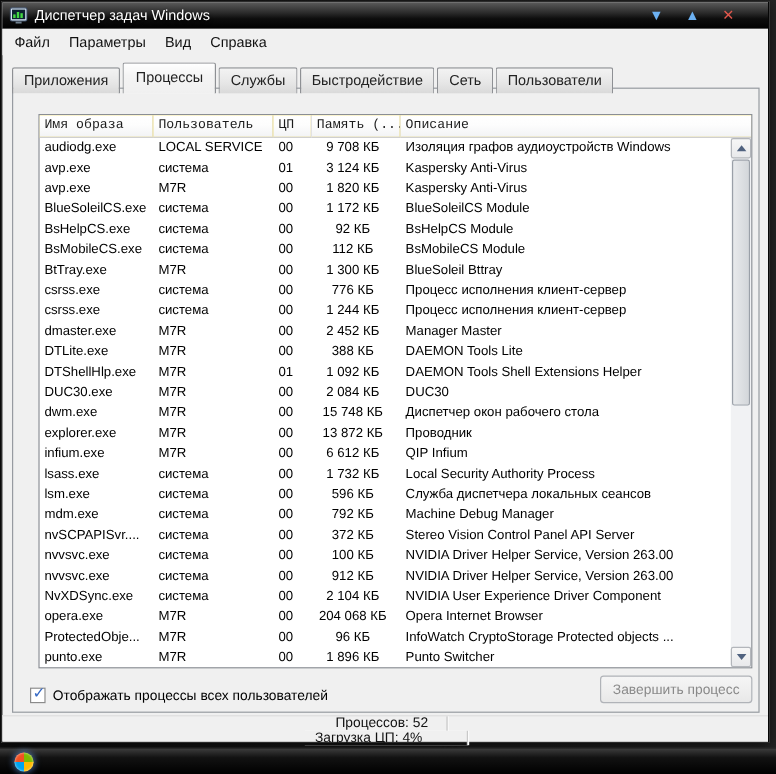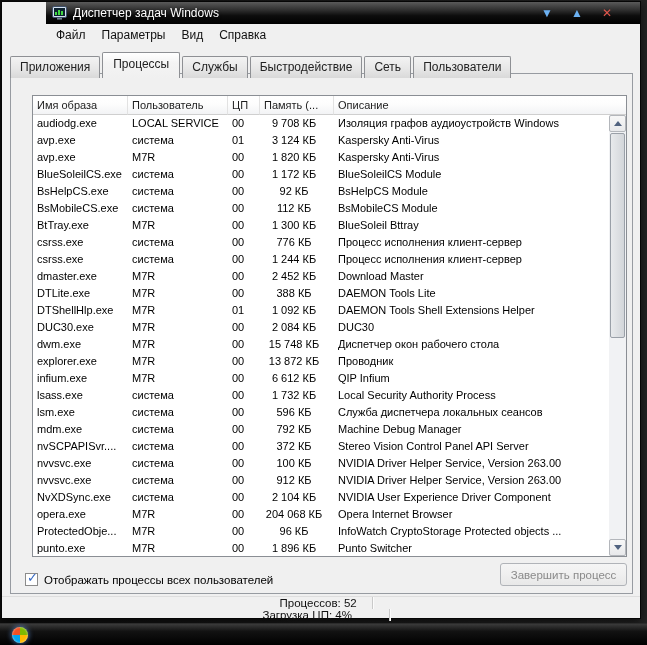--- a/index.html
+++ b/index.html
@@ -2,21 +2,21 @@
 <html><head>
 <meta charset="utf-8">
 <style>
   * { margin:0; padding:0; box-sizing:border-box; }
   html,body { width:647px; height:645px; overflow:hidden; }
   body { font-family:"Liberation Sans","DejaVu Sans",sans-serif; background:#141414; position:relative; }
 
   .desktop { position:absolute; inset:0; background:linear-gradient(90deg,#0e0e0e,#1b1b1b 55%,#242424); }
 
   .window { position:absolute; left:1px; top:1px; width:640px; height:618px;
-            background:#f0f0f0; border:1px solid #060606; box-shadow:0 3px 10px rgba(0,0,0,.65);padding-left:44px; }
+            background:#f0f0f0; border:1px solid #060606; box-shadow:0 3px 10px rgba(0,0,0,.65); }
 
   
   .titlebar { height:22px; background:linear-gradient(180deg,#5a5a5a,#2d2d2d 38%,#0d0d0d 62%,#000);
               display:flex; align-items:center; padding:0 6px; }
   .app-icon { width:15px; height:14px; display:inline-flex; }
   .title { color:#fff; font-size:12px; margin-left:6px; flex:1; text-shadow:0 1px 3px #000; white-space:nowrap; }
   .controls { display:flex; margin-right:12px; }
   .ctrl { width:30px; text-align:center; font-size:12px; line-height:20px; cursor:pointer; }
   .ctrl.min, .ctrl.max { color:#6cb1f2; }
   .ctrl.close { color:#e2574c; font-weight:bold; }
@@ -33,21 +33,21 @@
          margin-right:2px; position:relative; top:3px; cursor:default; }
   .tab.active { background:linear-gradient(180deg,#ffffff,#f4f4f4 40%,#f0f0f0);
                 top:0; padding:4px 10px 7px; z-index:6; }
 
   .tab-panel { position:absolute; left:8px; top:71px; width:623px; height:521px;
                border:1px solid #979ba1; background:#f0f0f0; }
 
   
   .listview { position:absolute; left:21px; top:21px; width:595px; height:462px;
               background:#fff; border:1px solid #8a8e94; overflow:hidden; }
-  .lv-header { position:absolute; top:0; left:0; right:0; height:19px; display:flex; z-index:2; background:#fde047; }
+  .lv-header { position:absolute; top:0; left:0; right:0; height:19px; display:flex; z-index:2; background:#fde047;font-family:Liberation Mono, monospace; }
   .hcell { font-size:11px; color:#1c1c1c; padding:3px 0 0 4px; white-space:nowrap; overflow:hidden;
            background:linear-gradient(180deg,#ffffff,#fdfdfd 45%,#f2f3f5);
            border-right:1px solid #e2e2e2; border-bottom:1px solid #cfcfcf; cursor:default; }
   .lv-body { position:absolute; top:19px; left:0; right:17px; bottom:0; overflow:hidden; }
   .lrow { display:flex; height:17px; line-height:17px; }
   .cell { font-size:11px; color:#000; white-space:nowrap; overflow:hidden; padding-left:4px; }
   .col0 { width:95px; }
   .col1 { width:100px; }
   .col2 { width:32px; }
   .col3 { width:74px; }
@@ -197,21 +197,21 @@
               <div class="cell col1">система</div>
               <div class="cell col2">00</div>
               <div class="cell col3">1 244 КБ</div>
               <div class="cell col4">Процесс исполнения клиент-сервер</div>
             </div>
             <div class="lrow">
               <div class="cell col0">dmaster.exe</div>
               <div class="cell col1">M7R</div>
               <div class="cell col2">00</div>
               <div class="cell col3">2 452 КБ</div>
-              <div class="cell col4">Download Master</div>
+              <div class="cell col4">Manager Master</div>
             </div>
             <div class="lrow">
               <div class="cell col0">DTLite.exe</div>
               <div class="cell col1">M7R</div>
               <div class="cell col2">00</div>
               <div class="cell col3">388 КБ</div>
               <div class="cell col4">DAEMON Tools Lite</div>
             </div>
             <div class="lrow">
               <div class="cell col0">DTShellHlp.exe</div>

